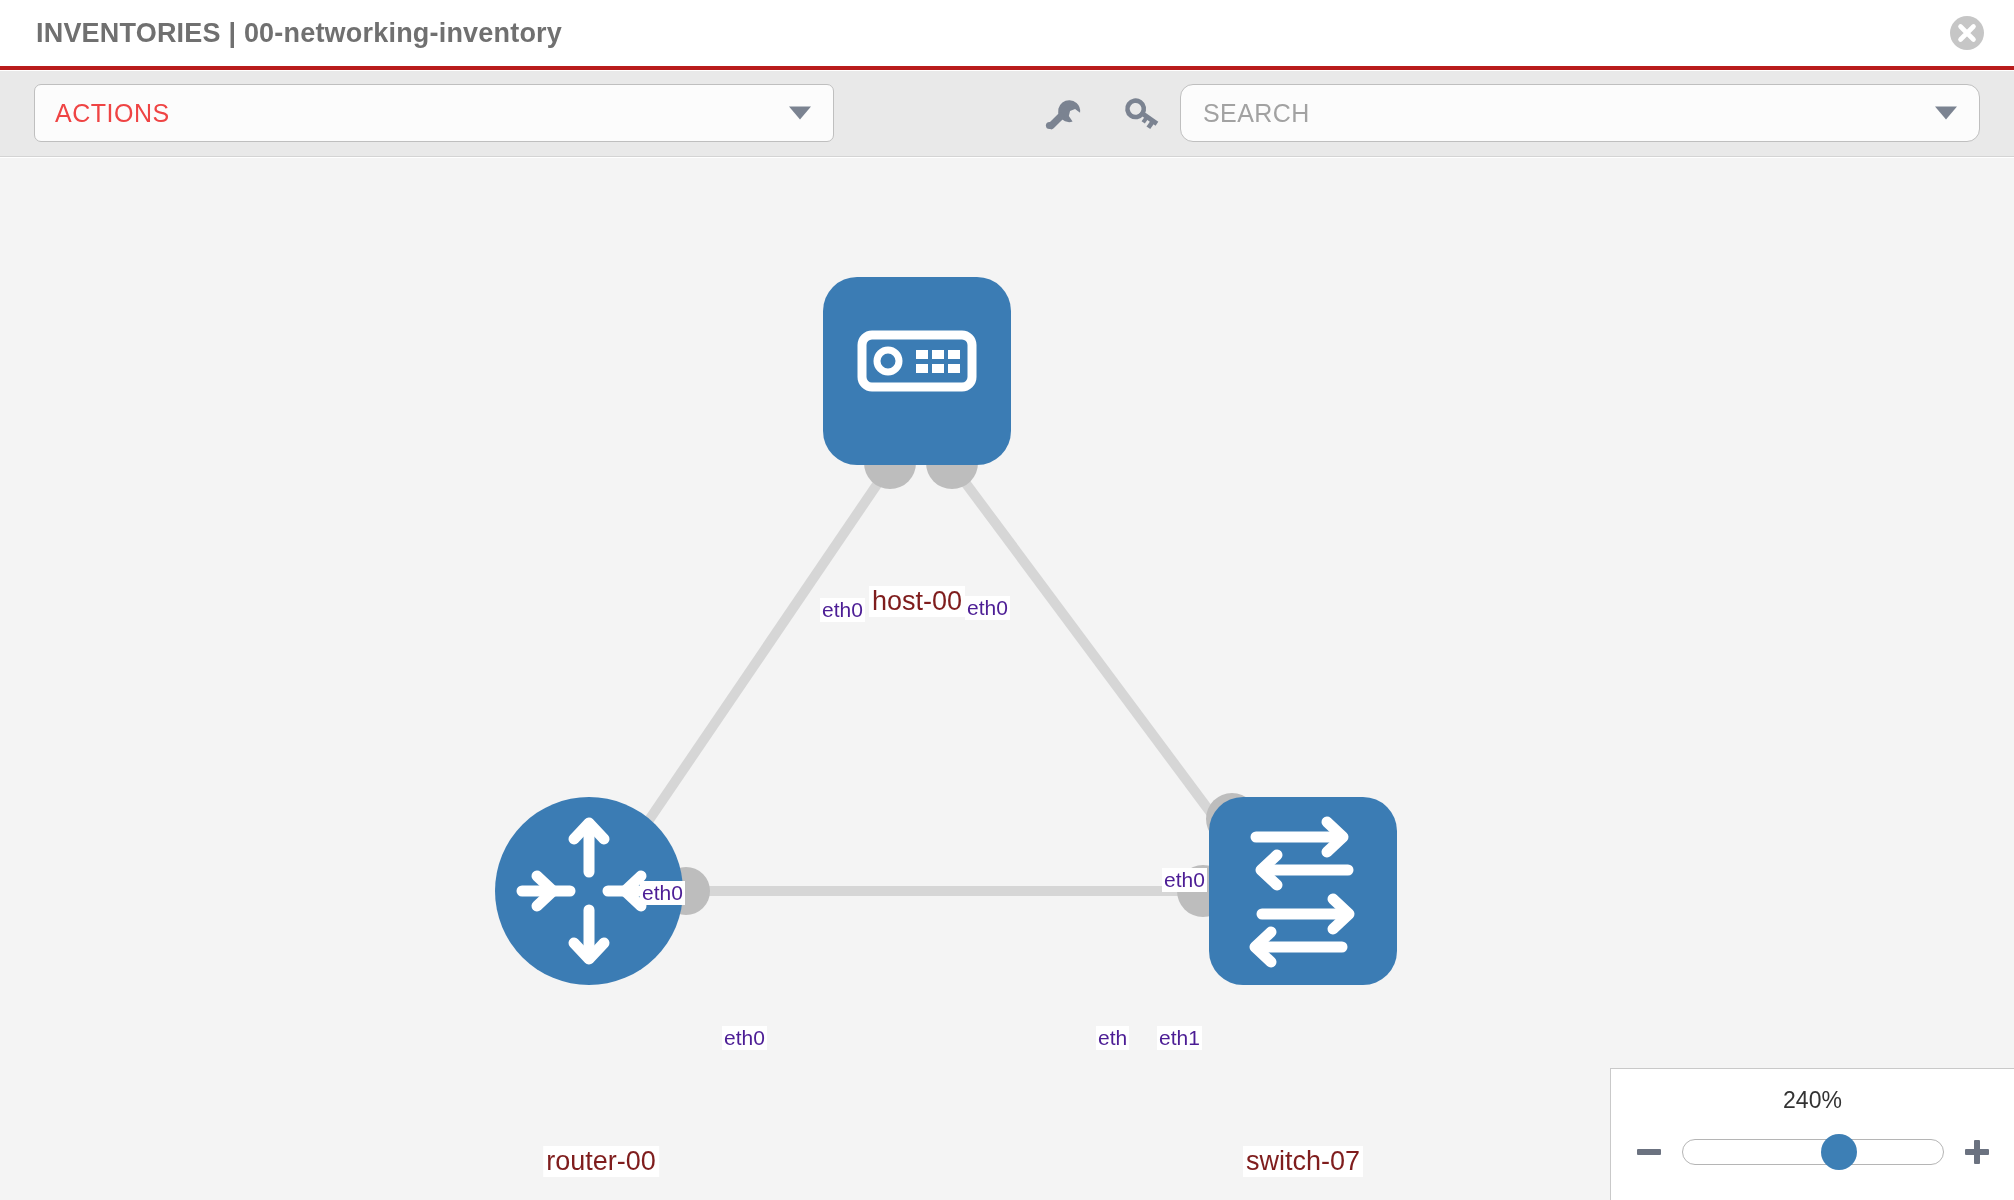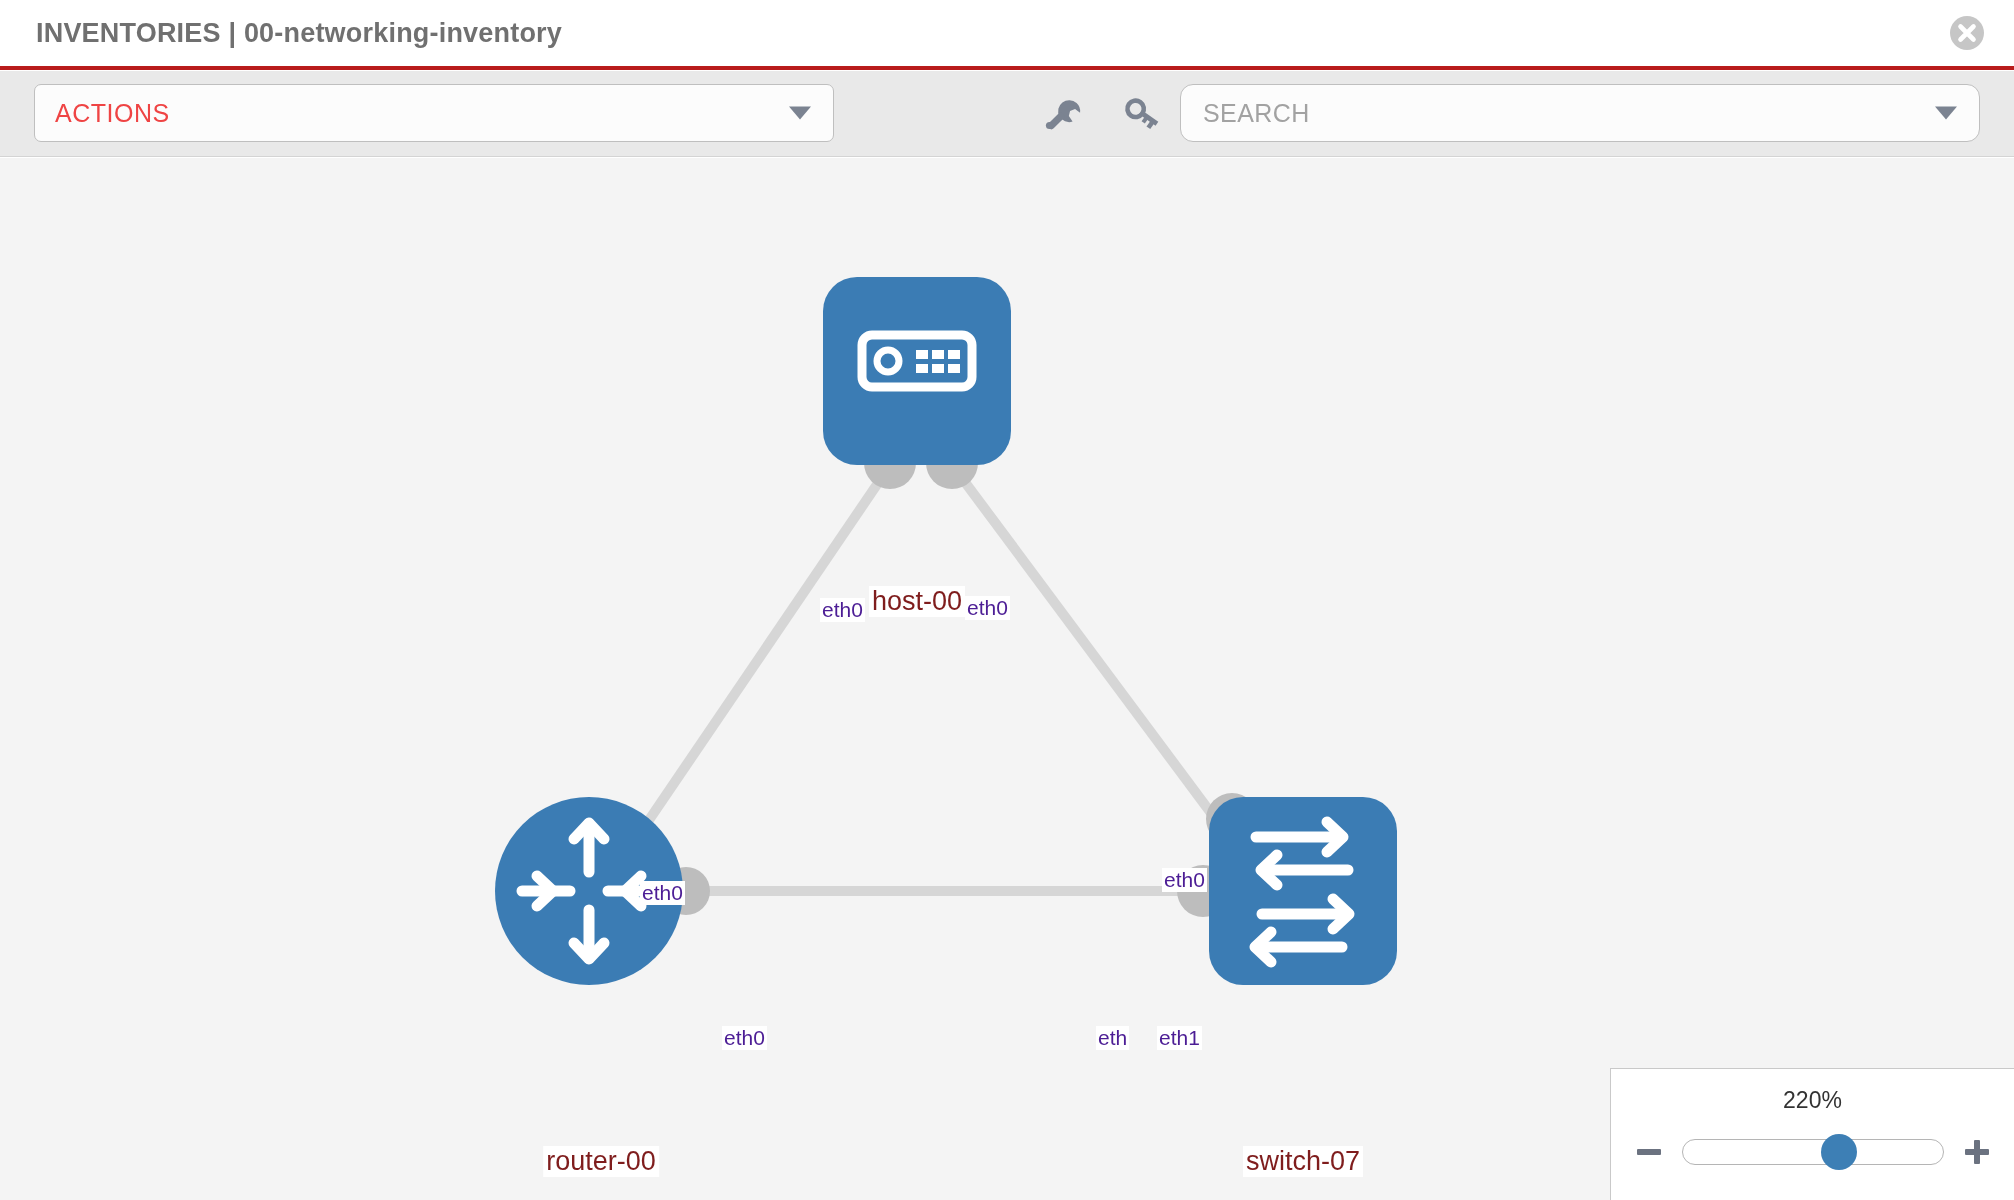--- a/index.html
+++ b/index.html
@@ -346,21 +346,21 @@
     <span class="iface-label" style="left:1162px; top:710px;">eth0</span>
     <span class="iface-label" style="left:722px; top:868px;">eth0</span>
     <span class="iface-label" style="left:1096px; top:868px;">eth</span>
     <span class="iface-label" style="left:1157px; top:868px;">eth1</span>
 
     <span class="node-label" style="left:917px; top:428px;">host-00</span>
     <span class="node-label" style="left:589px; top:988px;margin-left:12px;">router-00</span>
     <span class="node-label" style="left:1303px; top:988px;">switch-07</span>
 
     <div class="zoom-panel">
-      <div class="zoom-value">220%</div>
+      <div class="zoom-value">240%</div>
       <div class="zoom-row">
         <div class="zoom-minus"></div>
         <div class="zoom-track">
           <div class="zoom-thumb" id="zoomThumb" style="left: 60%;"></div>
         </div>
         <div class="zoom-plus"></div>
       </div>
     </div>
 
   </div>

